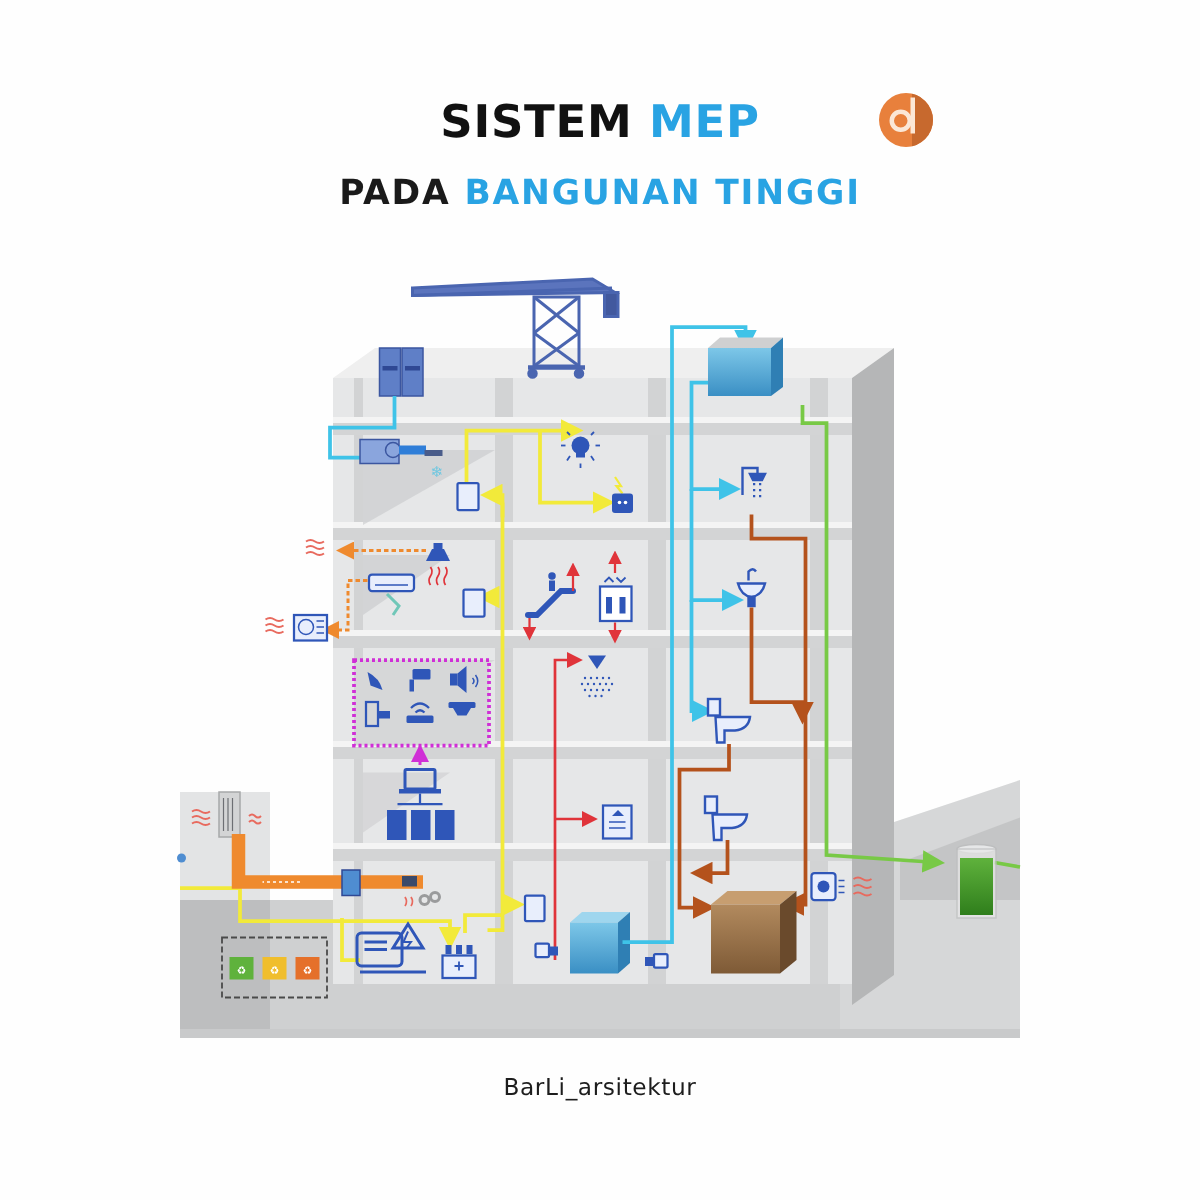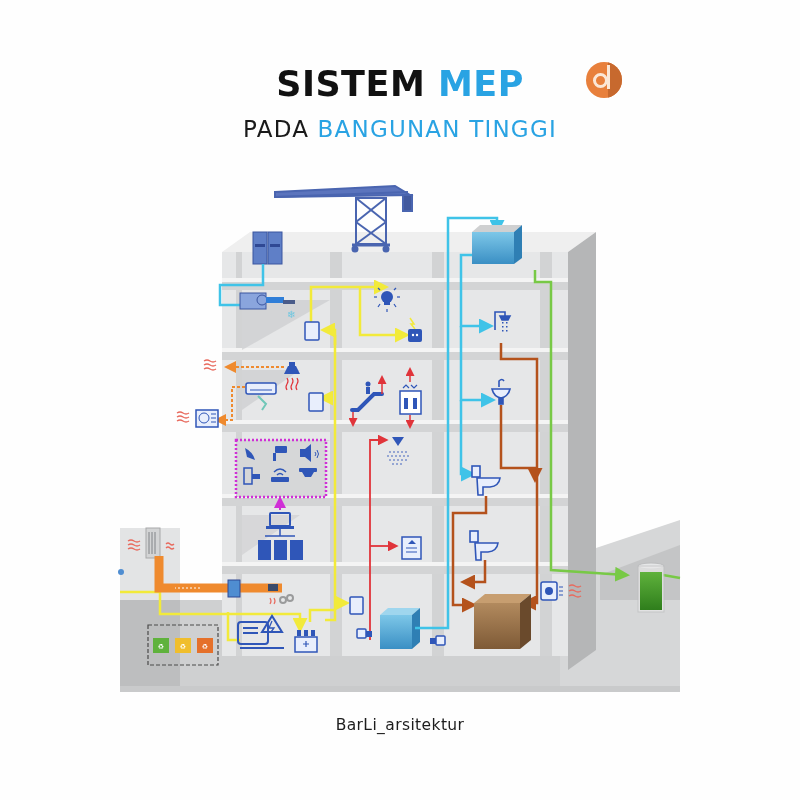--- a/index.html
+++ b/index.html
@@ -1,22 +1,22 @@
 <!DOCTYPE html>
 <html><head>
 <meta charset="utf-8">
 <style>
   html,body{margin:0;padding:0;background:#fdfdfd;}
   body{width:800px;height:800px;position:relative;overflow:hidden;font-family:"DejaVu Sans","Liberation Sans",sans-serif;}
   .page{position:absolute;left:0;top:0;width:800px;height:800px;background:#fefefe;}
   .title{position:absolute;left:0;width:800px;text-align:center;}
-  .t1{top:64px;font-size:35px;font-weight:900;letter-spacing:0.5px;color:#111;}
+  .t1{top:64px;font-size:30px;font-weight:900;letter-spacing:0.5px;color:#111;}
   .t1 .acc{color:#29a3e3;}
   .t2{top:97px;font-size:16.5px;font-weight:400;color:#1a1a1a;letter-spacing:0.2px;}
-  .t3{top:116px;font-size:23px;font-weight:400;color:#1a1a1a;letter-spacing:1.2px;text-align:center;}
+  .t3{top:116px;font-size:23px;font-weight:700;color:#1a1a1a;letter-spacing:1.2px;text-align:center;}
   .t3 .acc{color:#29a3e3;}
   .logo{position:absolute;left:586px;top:62px;width:36px;height:36px;border-radius:50%;background:#e8803c;overflow:hidden;}
   .logo .half{position:absolute;right:0;top:0;width:14px;height:36px;background:#c7692e;}
   .logo .a{position:absolute;left:7px;top:11px;width:15px;height:15px;border:3px solid #fbe7d6;border-radius:50%;box-sizing:border-box;}
   .logo .stem{position:absolute;left:21px;top:3px;width:3px;height:24px;background:#fbe7d6;}
   .author{position:absolute;left:0;width:800px;top:716px;text-align:center;font-size:15.5px;color:#1d1d1d;letter-spacing:0.4px;}
   svg.scene{position:absolute;left:0;top:0;}
 </style>
 </head>
 <body>

